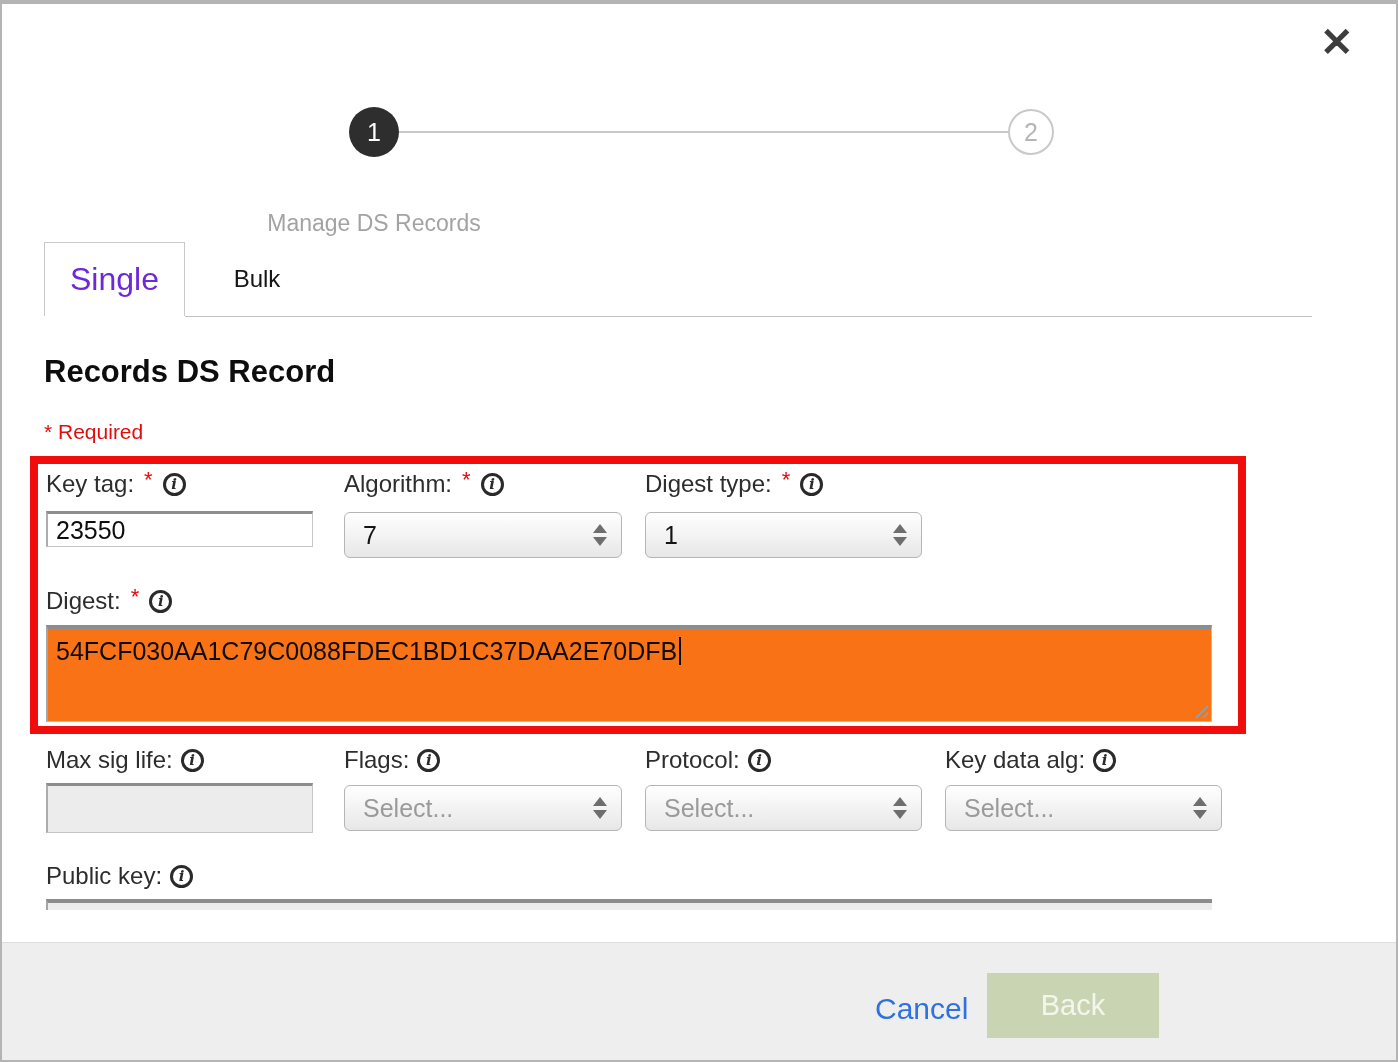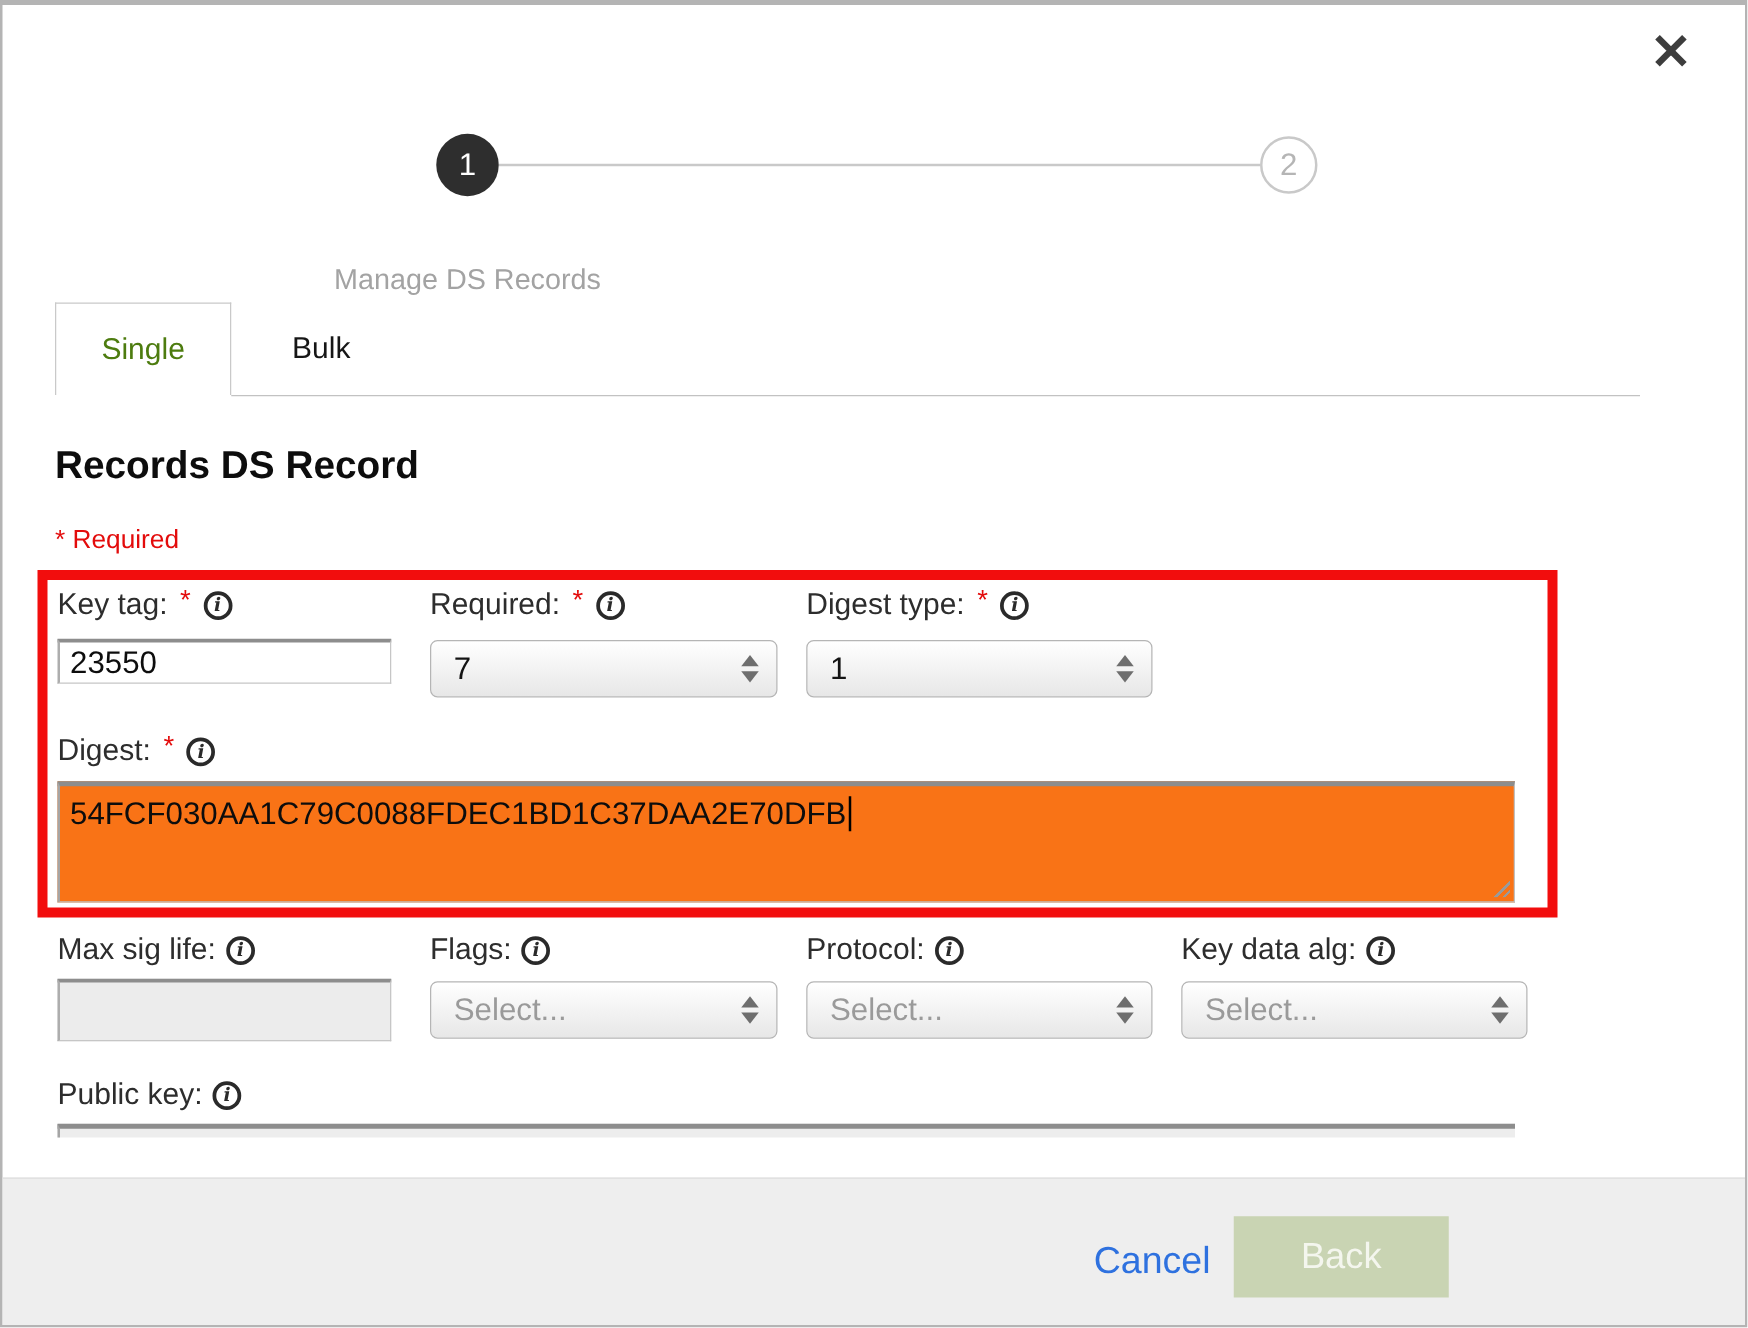--- a/index.html
+++ b/index.html
@@ -19,21 +19,21 @@
   #step1-circle { left:347px; top:103px; width:50px; height:50px; background:#2e2e2e; color:#fff; }
   #step2-circle { left:1006px; top:105px; width:42px; height:42px; background:#fff; border:2px solid #c9c9c9; color:#b5b5b5; box-sizing:content-box; }
   #step-line { left:397px; top:127px; width:609px; height:2px; background:#c9c9c9; }
   .step-label { width:320px; text-align:center; font-size:23px; color:#a3a3a3; }
   #step1-label { left:212px; top:178px;margin-top:28px; }
   #step2-label { left:868px; top:178px; }
 
   
   #tab-single { left:42px; top:238px; width:141px; height:74px; box-sizing:border-box;
     border:1px solid #c9c9c9; border-bottom:none; background:#fff;
-    display:flex; align-items:center; justify-content:center; font-size:24px; color:#4d7c0f; cursor:pointer; }
+    display:flex; align-items:center; justify-content:center; font-size:32px; color:#6d28d9; cursor:pointer; }
   #tab-bulk { left:183px; top:238px; width:144px; height:74px;
     display:flex; align-items:center; justify-content:center; font-size:24px; color:#161616; cursor:pointer; }
   #tab-underline { left:183px; top:312px; width:1127px; height:1px; background:#c2c2c2; }
 
   
   #page-title { left:42px; top:350px; font-size:31px; font-weight:bold; color:#0d0d0d; }
   #required-note { left:42px; top:416px; font-size:21px; color:#e30b0b; }
 
   
   #highlight-box { left:28px; top:452px; width:1216px; height:278px; box-sizing:border-box;
@@ -105,21 +105,21 @@
   <div id="highlight-box" class="abs"></div>
 
   <div class="abs field-label" style="left:44px; top:466px;justify-content:flex-end;">
     <span>Key tag:</span>
     <span class="req-star">*</span>
     <span class="info-icon">
         <span>i</span>
       </span>
   </div>
   <div class="abs field-label" style="left:342px; top:466px;">
-    <span>Required:</span>
+    <span>Algorithm:</span>
     <span class="req-star">*</span>
     <span class="info-icon">
         <span>i</span>
       </span>
   </div>
   <div class="abs field-label" style="left:643px; top:466px;">
     <span>Digest type:</span>
     <span class="req-star">*</span>
     <span class="info-icon">
         <span>i</span>

